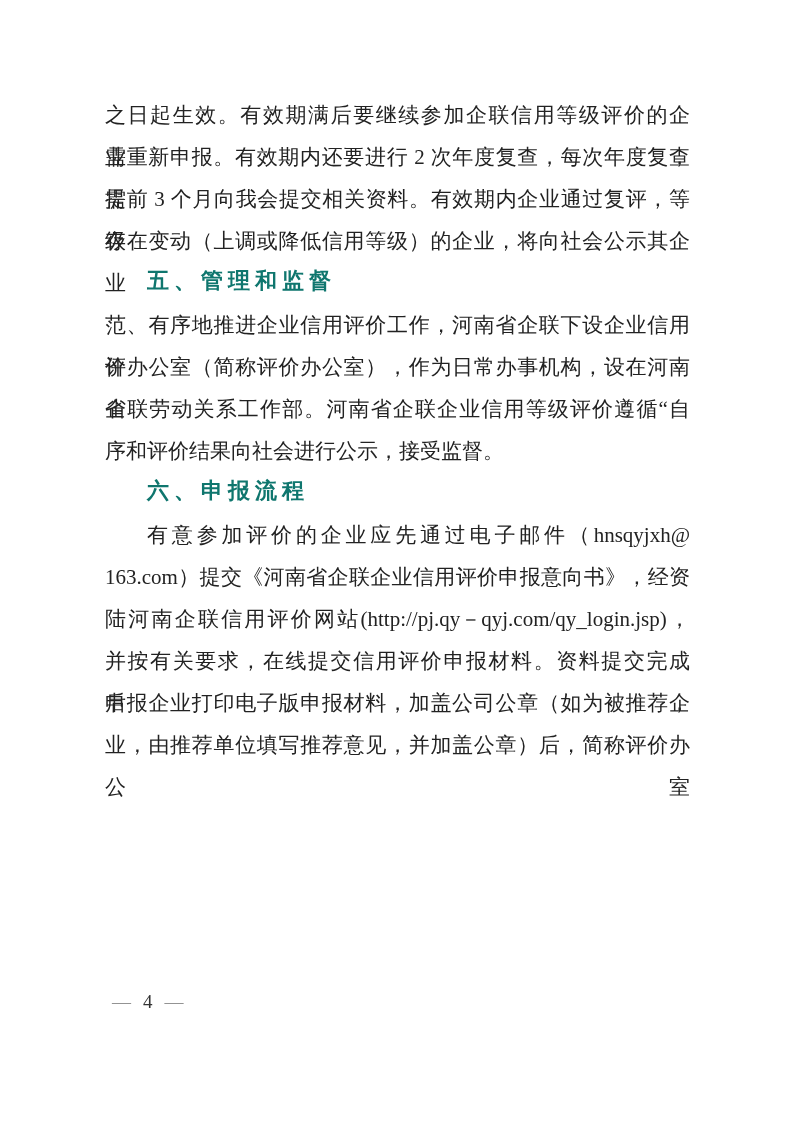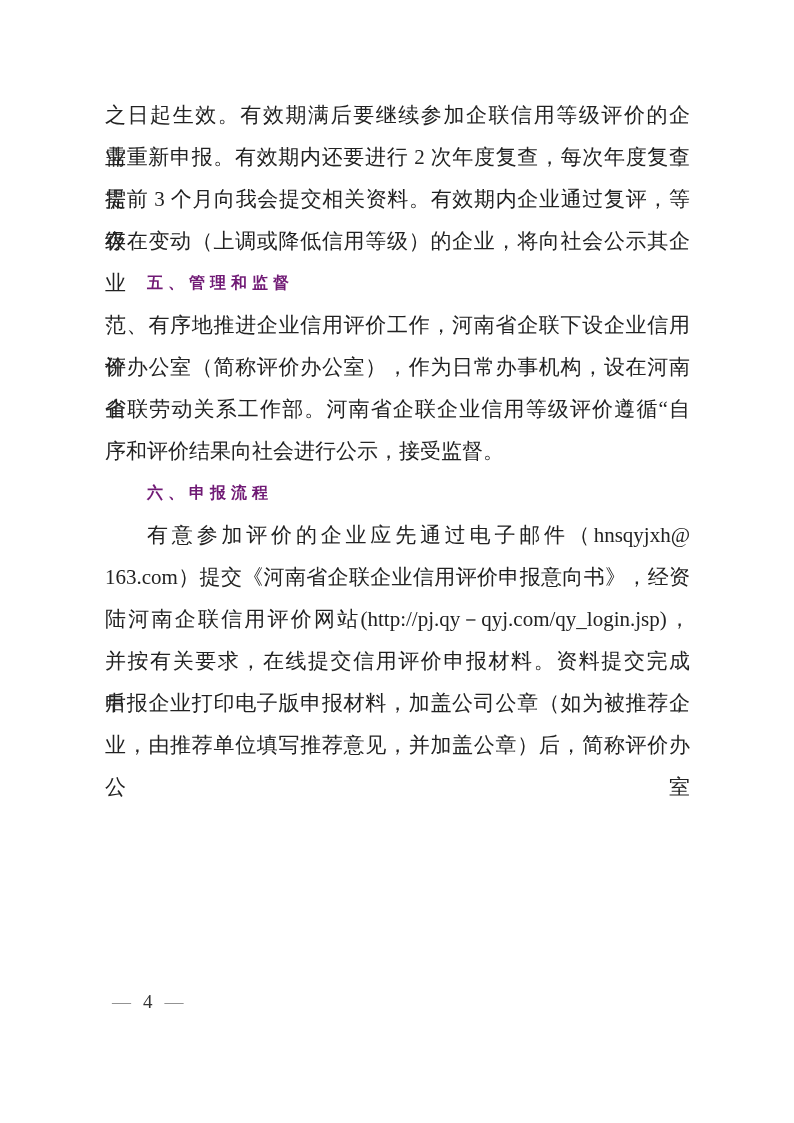--- a/index.html
+++ b/index.html
@@ -35,25 +35,25 @@
     text-justify: inter-ideograph;
   }
   .line.left {
     text-align: left;
     text-align-last: left;
   }
   .line.indent {
     text-indent: 42px;
   }
   .line.heading {
-    font-family: Liberation Sans, sans-serif;
+    font-family: Liberation Mono, monospace;
     font-weight: bold;
-    font-size: 16px;
+    font-size: 22px;
     letter-spacing: 5px;
-    color: #701a75;
+    color: #0f766e;
   }
   .footer {
     position: absolute;
     left: 112px;
     top: 991px;
     display: inline-flex;
     align-items: center;
     gap: 12px;
     font-size: 19px;
   }

